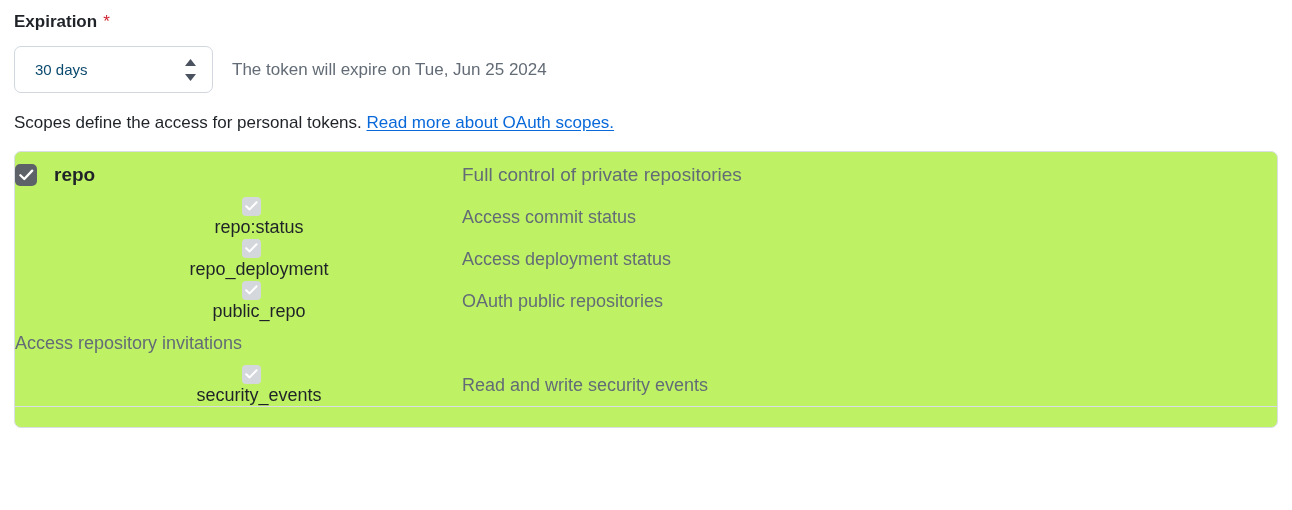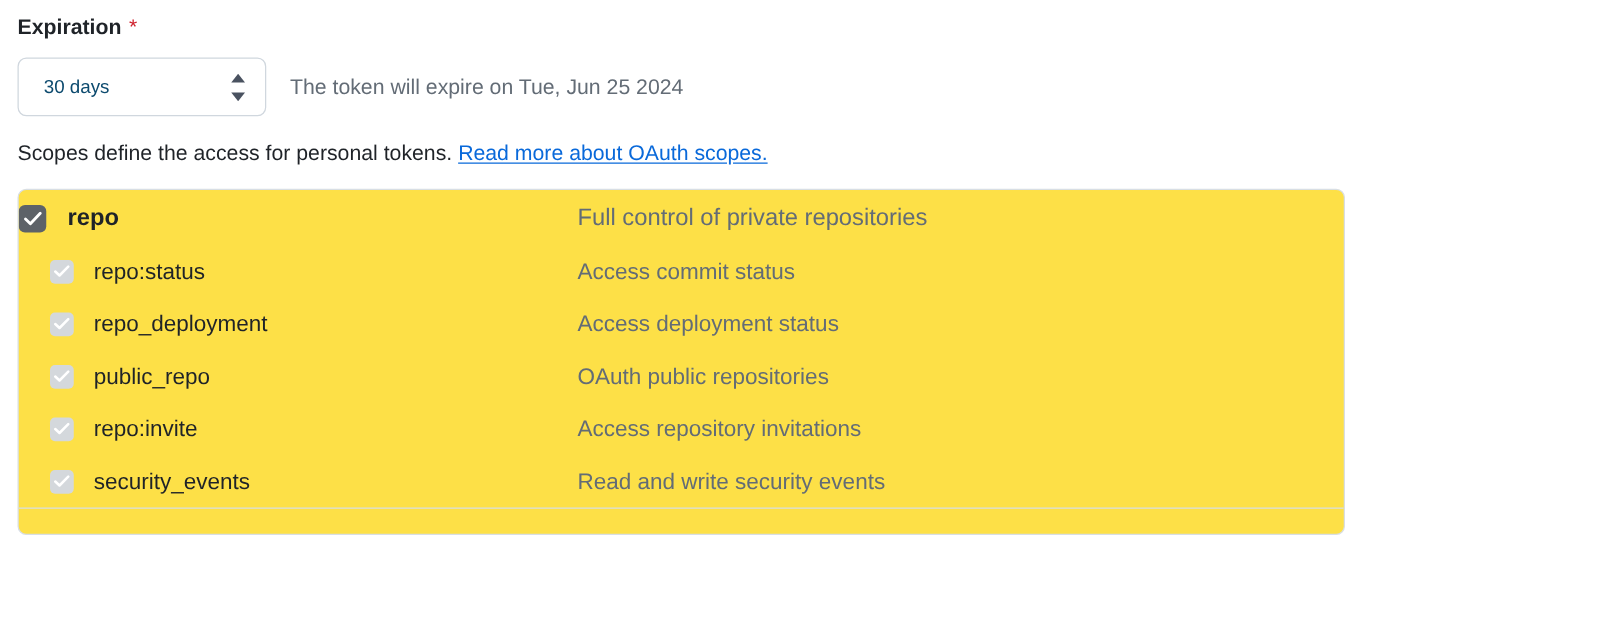--- a/index.html
+++ b/index.html
@@ -108,23 +108,23 @@
     color: #0969da;
     text-decoration: underline;
     text-underline-offset: 2px;
   }
 
   
   .scope-box {
     margin-top: 17px;
     border: 1px solid #d8dee4;
     border-radius: 7px;
-    background: #fde047;
-    box-sizing: border-box;
-    width: 1062px;
+    background: #bef264;
+    box-sizing: border-box;
+    width: 1264px;
     overflow: hidden;
   }
   .scope-group {
     padding: 0;
   }
   .scope-group + .scope-group {
     border-top: 1px solid #d8dee4;
   }
 
   .scope-row {
@@ -135,21 +135,21 @@
   }
   .scope-row.parent-row { height: 44px; padding-top: 2px; }
 
   .scope-name-cell {
     display: flex;
     align-items: center;
     width: 447px;
     flex: 0 0 447px;
     box-sizing: border-box;
   }
-  .scope-name-cell.child { padding-left: 25px; }
+  .scope-name-cell.child { padding-left: 25px; flex-direction: column; }
 
   .cb {
     box-sizing: border-box;
     flex: 0 0 auto;
     display: inline-flex;
     align-items: center;
     justify-content: center;
   }
   .cb-parent {
     width: 22px;
@@ -267,38 +267,30 @@
             <svg width="13" height="10" viewBox="0 0 13 10" aria-hidden="true">
               <path d="M1.2 5.2 L4.6 8.4 L11.6 1.3" fill="none" stroke="#ffffff" stroke-width="2" stroke-linecap="round" stroke-linejoin="round"></path>
             </svg>
           </span>
           <span class="scope-label child">public_repo</span>
         </div>
         <div class="scope-desc">OAuth public repositories</div>
       </div>
 
       <div class="scope-row">
+        <div class="scope-desc">Access repository invitations</div>
+      </div>
+
+      <div class="scope-row">
         <div class="scope-name-cell child">
           <span class="cb cb-child">
             <svg width="13" height="10" viewBox="0 0 13 10" aria-hidden="true">
               <path d="M1.2 5.2 L4.6 8.4 L11.6 1.3" fill="none" stroke="#ffffff" stroke-width="2" stroke-linecap="round" stroke-linejoin="round"></path>
             </svg>
           </span>
-          <span class="scope-label child">repo:invite</span>
-        </div>
-        <div class="scope-desc">Access repository invitations</div>
-      </div>
-
-      <div class="scope-row">
-        <div class="scope-name-cell child">
-          <span class="cb cb-child">
-            <svg width="13" height="10" viewBox="0 0 13 10" aria-hidden="true">
-              <path d="M1.2 5.2 L4.6 8.4 L11.6 1.3" fill="none" stroke="#ffffff" stroke-width="2" stroke-linecap="round" stroke-linejoin="round"></path>
-            </svg>
-          </span>
           <span class="scope-label child">security_events</span>
         </div>
         <div class="scope-desc">Read and write security events</div>
       </div>
 
     </div>
 
     <div class="scope-group" style="height:20px;"></div>
 
   </div>

